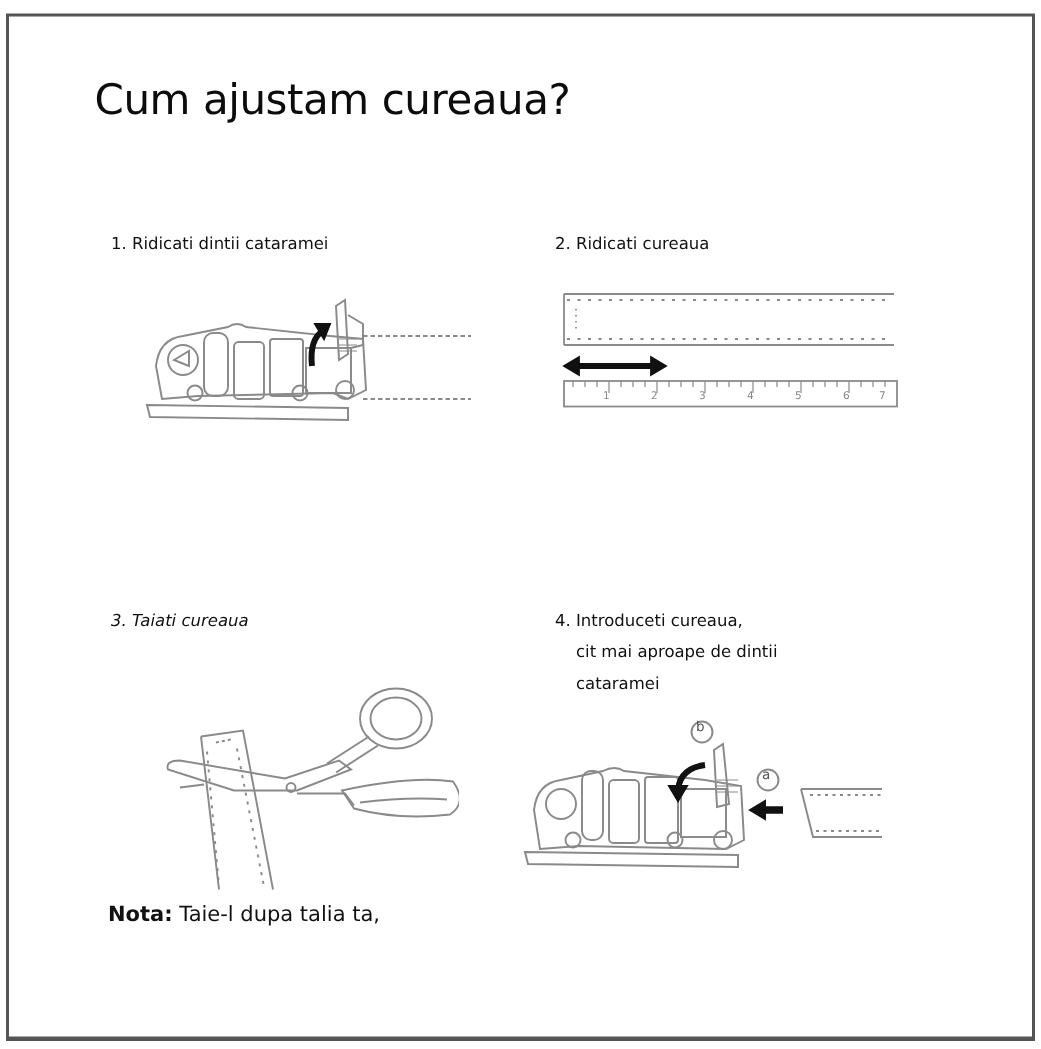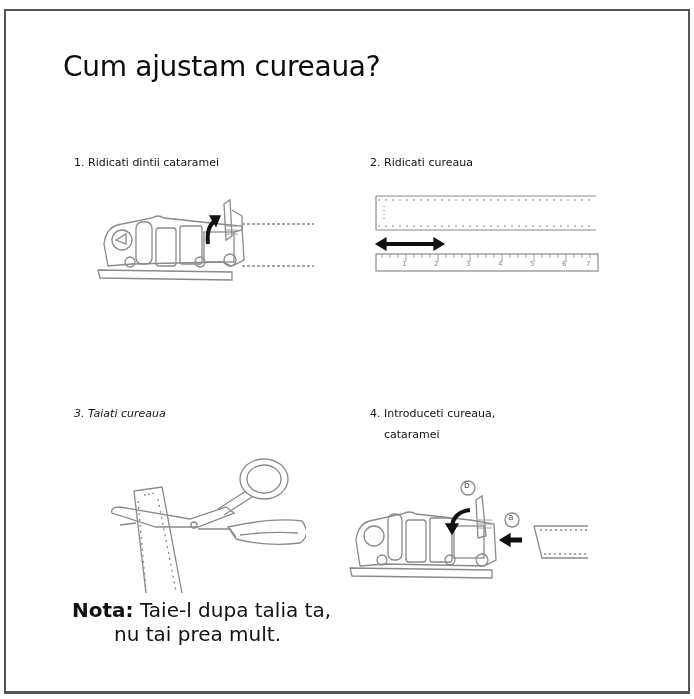--- a/index.html
+++ b/index.html
@@ -2,21 +2,21 @@
 <html><head>
   <meta charset="utf-8">
   <style>
     html, body { margin: 0; padding: 0; background: #ffffff; }
     body { width: 694px; height: 699px; position: relative; overflow: hidden; font-family: "DejaVu Sans", sans-serif; color: #111; }
     .frame { position: absolute; left: 4px; top: 9px; width: 682px; height: 680px; border: 2px solid #555; border-bottom-width: 3px; background: #fff; }
     .title { position: absolute; left: 63px; top: 50px; font-size: 28px; font-weight: normal; letter-spacing: -0.3px; color: #0c0c0c; margin: 0; }
     .step-label { position: absolute; font-size: 11px; color: #111; line-height: 21px; }
     .step-label .cont { display: block; padding-left: 14px; }
     .illus { position: absolute; }
-    .note { position: absolute; left: 72px; top: 598px; font-size: 20px; line-height: 24px; color: #111; }
+    .note { position: absolute; left: 72px; top: 598px; font-size: 14px; line-height: 24px; color: #111; }
     .note b { font-weight: bold; }
     .note .line2 { display: block; padding-left: 42px; }
     svg { display: block; }
   </style>
 </head>
 <body>
 
 <div class="frame"></div>
 
 <h1 class="title">Cum ajustam cureaua?</h1>
@@ -111,26 +111,26 @@
 
     <path d="M92 74 L124 74 L130 82"></path>
     <path d="M122 72 Q168 62 196 66 Q206 80 194 88 Q160 92 130 84 Z"></path>
     <path d="M134 80 Q166 76 192 78"></path>
   </svg>
 </div>
 
 <div class="note">
   <b>Nota:</b>
   <span>Taie-l dupa talia ta,</span>
-  <span class="line2">nu tai prea mult.</span>
 </div>
 
 <div class="step-label" style="left:370px; top:403px;">
   <span>4.</span>
   <span>Introduceti cureaua,</span>
+  <span class="cont">cit mai aproape de dintii</span>
   <span class="cont">cataramei</span>
 </div>
 <div class="illus" style="left:346px; top:476px;">
   <svg width="246" height="108" viewBox="0 0 246 108" fill="none" stroke="#8a8a8a" stroke-width="1.3">
 
     <path d="M4 92 L146 94 L146 102 L6 100 Z"></path>
     <path d="M10 64 Q12 46 28 44 L56 38 Q64 34 70 38 L124 44 L148 48 L150 84 L138 90 L40 88 L14 90 Z"></path>
     <circle cx="28" cy="60" r="10"></circle>
     <rect x="42" y="38" width="14" height="46" rx="6"></rect>
     <rect x="60" y="44" width="20" height="42" rx="3"></rect>

